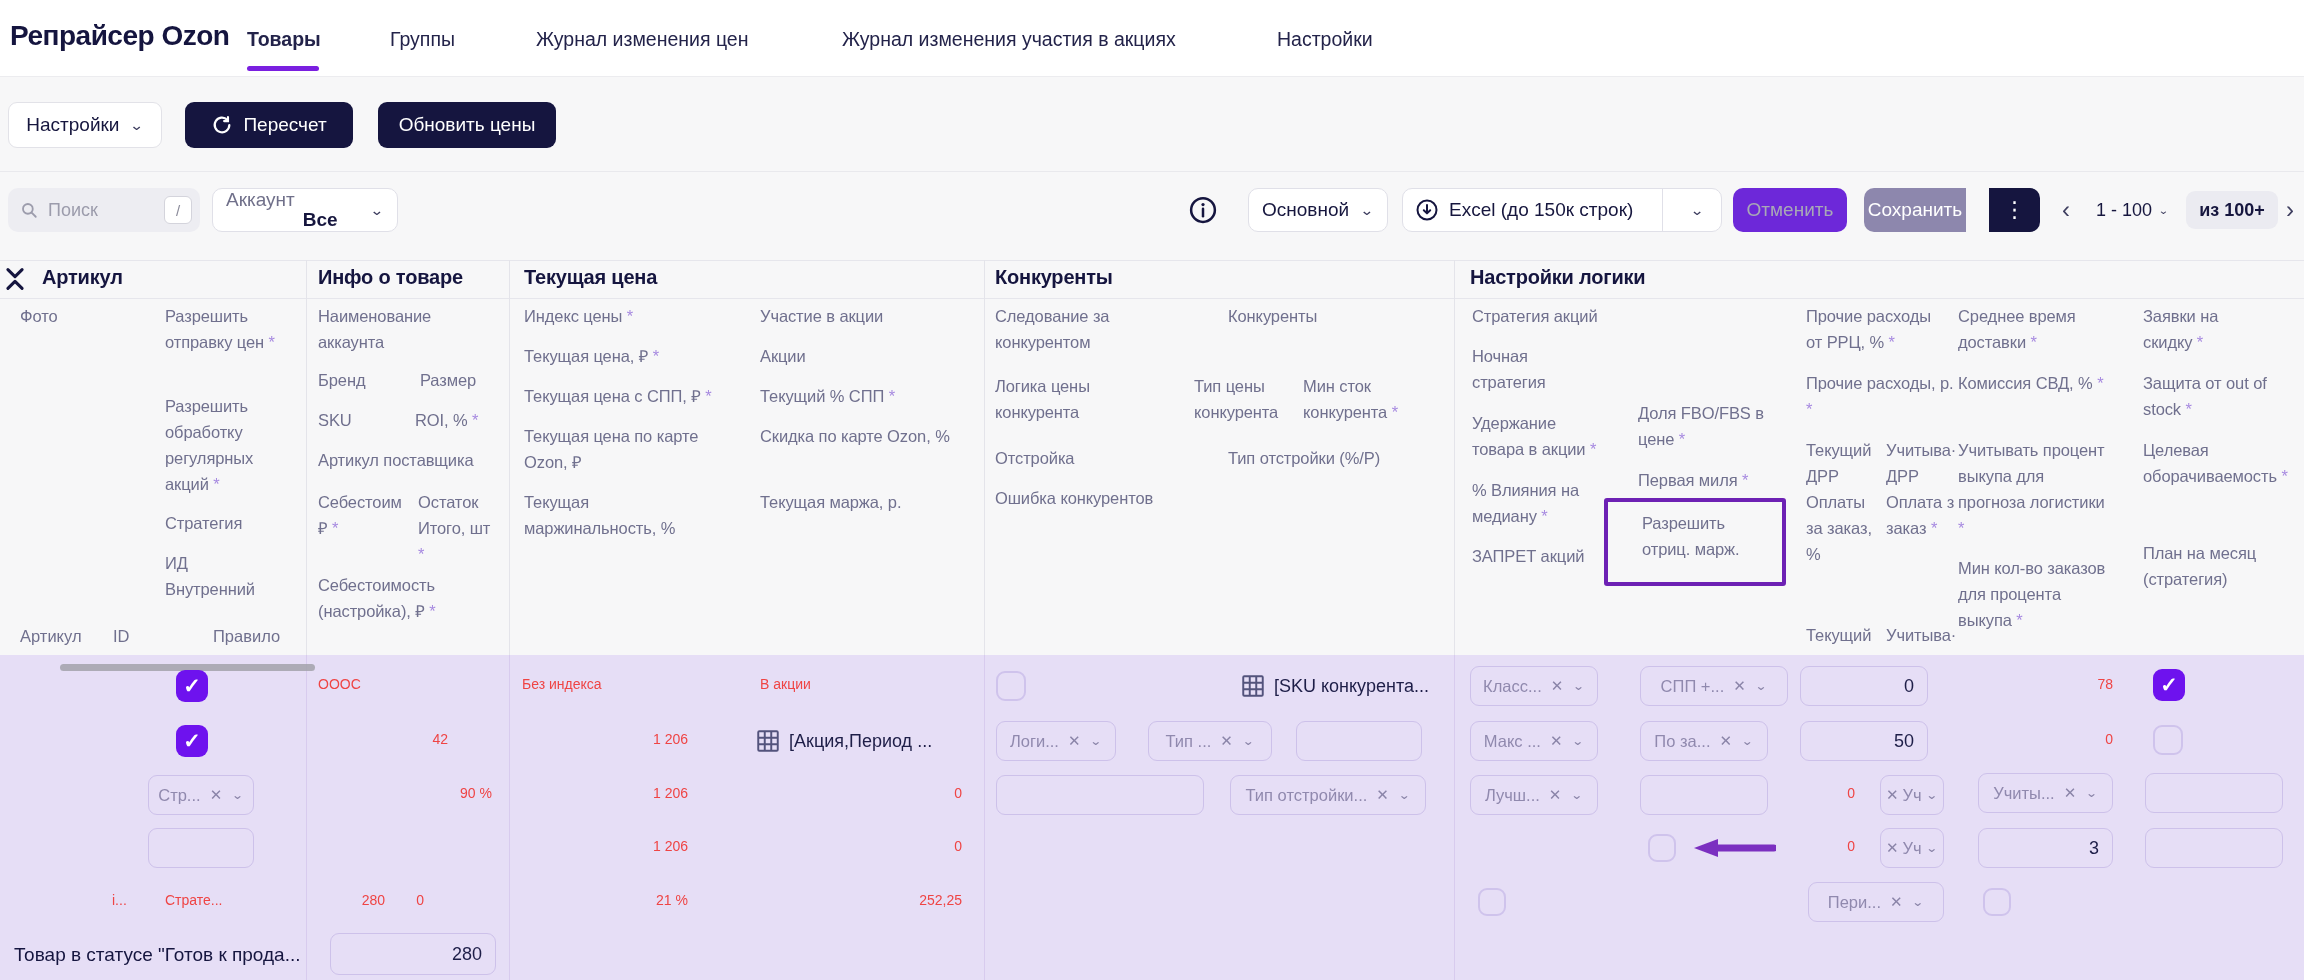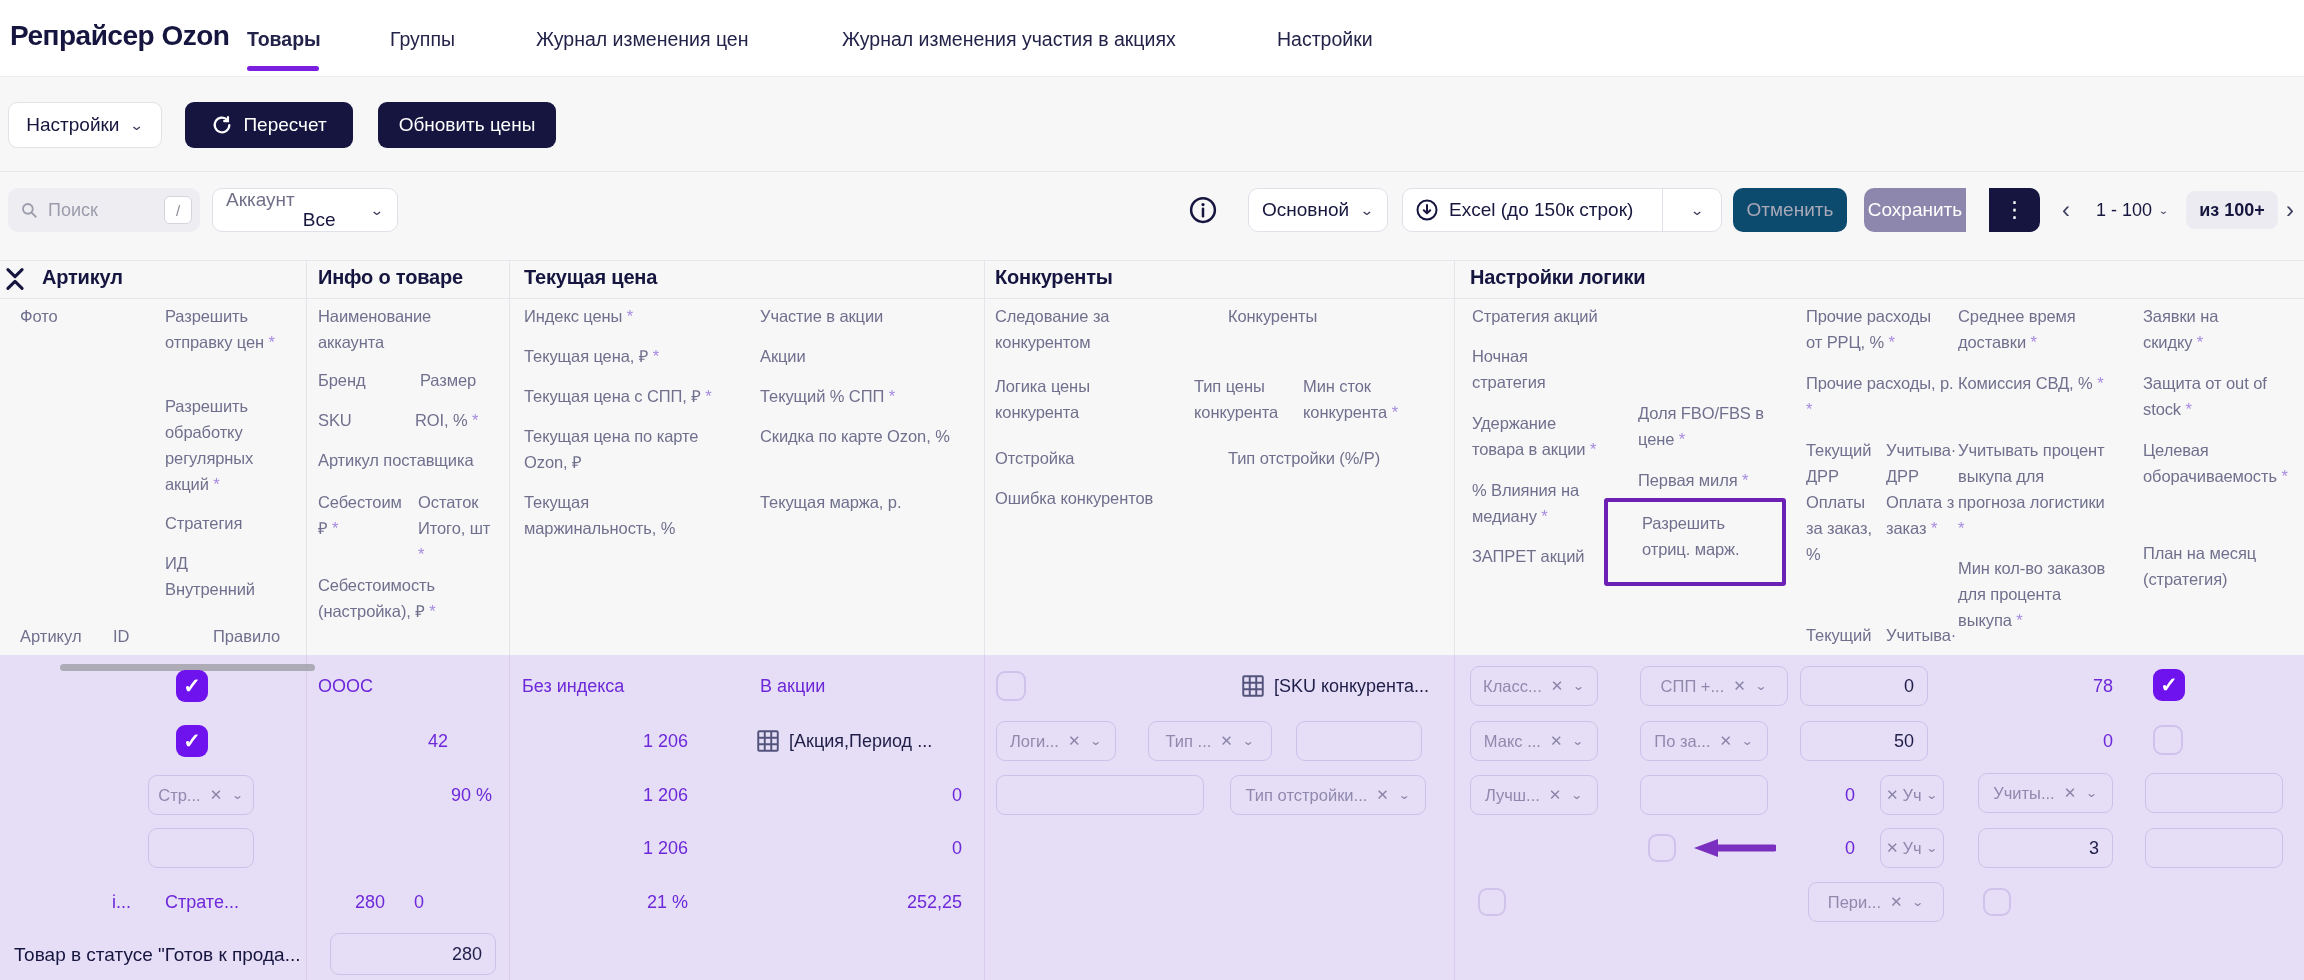--- a/index.html
+++ b/index.html
@@ -17,21 +17,21 @@
   .btn-dark{background:#15153f;color:#fff;border:none;}
   .sep{left:0;width:2304px;height:1px;background:#e9e9ed;}
   
   .search{left:8px;top:188px;width:192px;height:44px;background:#ededf2;border-radius:10px;display:flex;align-items:center;padding:0 8px 0 12px;box-sizing:border-box;gap:8px;}
   .search input{flex:1;border:none;background:transparent;outline:none;font-size:18px;color:#3a3a55;font-family:"Liberation Sans",sans-serif;min-width:0;}
   .search input::placeholder{color:#9c9cac;}
   .kbd{width:26px;height:26px;border:1.5px solid #d4d4dc;background:#fff;border-radius:6px;color:#8b8b9a;font-size:15px;display:flex;align-items:center;justify-content:center;}
   .select{height:44px;background:#fff;border:1px solid #e0e0e8;border-radius:10px;display:flex;align-items:center;box-sizing:border-box;font-size:19px;color:#16163e;gap:10px;padding:0 13px;white-space:nowrap;}
   .muted{color:#70708a;}
   .chev{color:#3a3a5c;font-size:17px;line-height:1;transform:scaleY(.8);}
-  .btn-cancel{background:#0c4a6e;color:#a8a8b6;border:none;border-radius:10px;font-size:19px;}
+  .btn-cancel{background:#6d28d9;color:#a8a8b6;border:none;border-radius:10px;font-size:19px;}
   .btn-save{background:#8d87ad;color:#fff;border:none;border-radius:10px 0 0 10px;font-size:19px;}
   .btn-dots{background:#15153f;color:#fff;border-radius:0 10px 10px 0;font-size:22px;display:flex;align-items:center;justify-content:center;}
   .pagetxt{font-size:18px;color:#16163e;white-space:nowrap;}
   .pill{background:#ebebf1;border-radius:9px;color:#16163e;font-size:18px;font-weight:600;display:flex;align-items:center;justify-content:center;}
   .pgch{font-size:24px;color:#3f3f60;}
   
   .hline{left:0;width:2304px;height:1px;background:#e6e6ec;}
   .vline-h{width:1px;top:260px;height:395px;background:#e4e4ea;}
   .vline-b{width:1px;top:655px;height:325px;background:#d8cbee;}
   .glbl{top:266px;font-size:20px;font-weight:700;color:#15153f;letter-spacing:-0.2px;white-space:nowrap;}
@@ -40,21 +40,21 @@
   .bottom-lbl{top:627px;font-size:16.5px;color:#70708e;white-space:nowrap;}
   .bodybg{left:0;top:655px;width:2304px;height:325px;background:#e6def6;}
   .scrollbar{left:60px;top:664px;width:255px;height:7px;background:#a2a2aa;border-radius:4px;opacity:.85;}
   
   .cb{width:30px;height:30px;border:2px solid #cfc3ec;border-radius:9px;box-sizing:border-box;background:transparent;}
   .cb.on{background:#6e12ee;border:none;display:flex;align-items:center;justify-content:center;color:#fff;font-size:21px;font-weight:700;}
   .chip{border:1.5px solid #cdc1ea;border-radius:9px;height:40px;display:flex;align-items:center;justify-content:center;gap:9px;color:#9089ae;font-size:16.5px;box-sizing:border-box;overflow:hidden;white-space:nowrap;padding:0 6px;}
   .chip .x{font-size:15px;color:#8a84a8;}
   .chip .ch{font-size:15px;color:#8a84a8;transform:scaleY(.8);}
   .inp{border:1.5px solid #cdc1ea;border-radius:9px;height:40px;box-sizing:border-box;display:flex;align-items:center;justify-content:flex-end;padding:0 13px;font-size:18px;color:#1e1e48;}
-  .val{font-size:18px;color:#6d28d9;white-space:nowrap;}
+  .val{font-size:14px;color:#ef4444;white-space:nowrap;}
   .vr{text-align:right;}
   .linkline{display:flex;align-items:center;gap:8px;font-size:18px;color:#1e1e48;white-space:nowrap;}
   .hibox{left:1604px;top:498px;width:182px;height:88px;border:4px solid #6d21b4;border-radius:3px;box-sizing:border-box;}
   .status{font-size:19px;color:#15153f;white-space:nowrap;}
   .icon{display:inline-flex;align-items:center;justify-content:center;}
 </style>
 </head>
 <body>
 
 <div id="app">
@@ -92,21 +92,21 @@
           <circle cx="10.5" cy="10.5" r="6.5"></circle>
           <path d="M15.5 15.5 L21 21"></path>
         </svg>
       </span>
     <input placeholder="Поиск" style="">
     <span class="kbd">/</span>
   </div>
   <div class="abs select" style="left:212px;top:188px;width:186px;justify-content:space-between;">
     <span style="display:flex;gap:8px;">
         <span class="muted">Аккаунт</span>
-        <span style="font-weight:400;margin-top:20px;">Все</span>
+        <span style="font-weight:700;margin-top:20px;">Все</span>
       </span>
     <span class="chev">⌄</span>
   </div>
   <div class="abs icon" style="left:1188px;top:195px;">
     <svg width="30" height="30" viewBox="0 0 24 24" fill="none" stroke="#15153f" stroke-width="2">
         <circle cx="12" cy="12" r="9.5"></circle>
         <path d="M12 11v6" stroke-linecap="round"></path>
         <circle cx="12" cy="7.6" r="1.3" fill="#15153f" stroke="none"></circle>
       </svg>
   </div>

